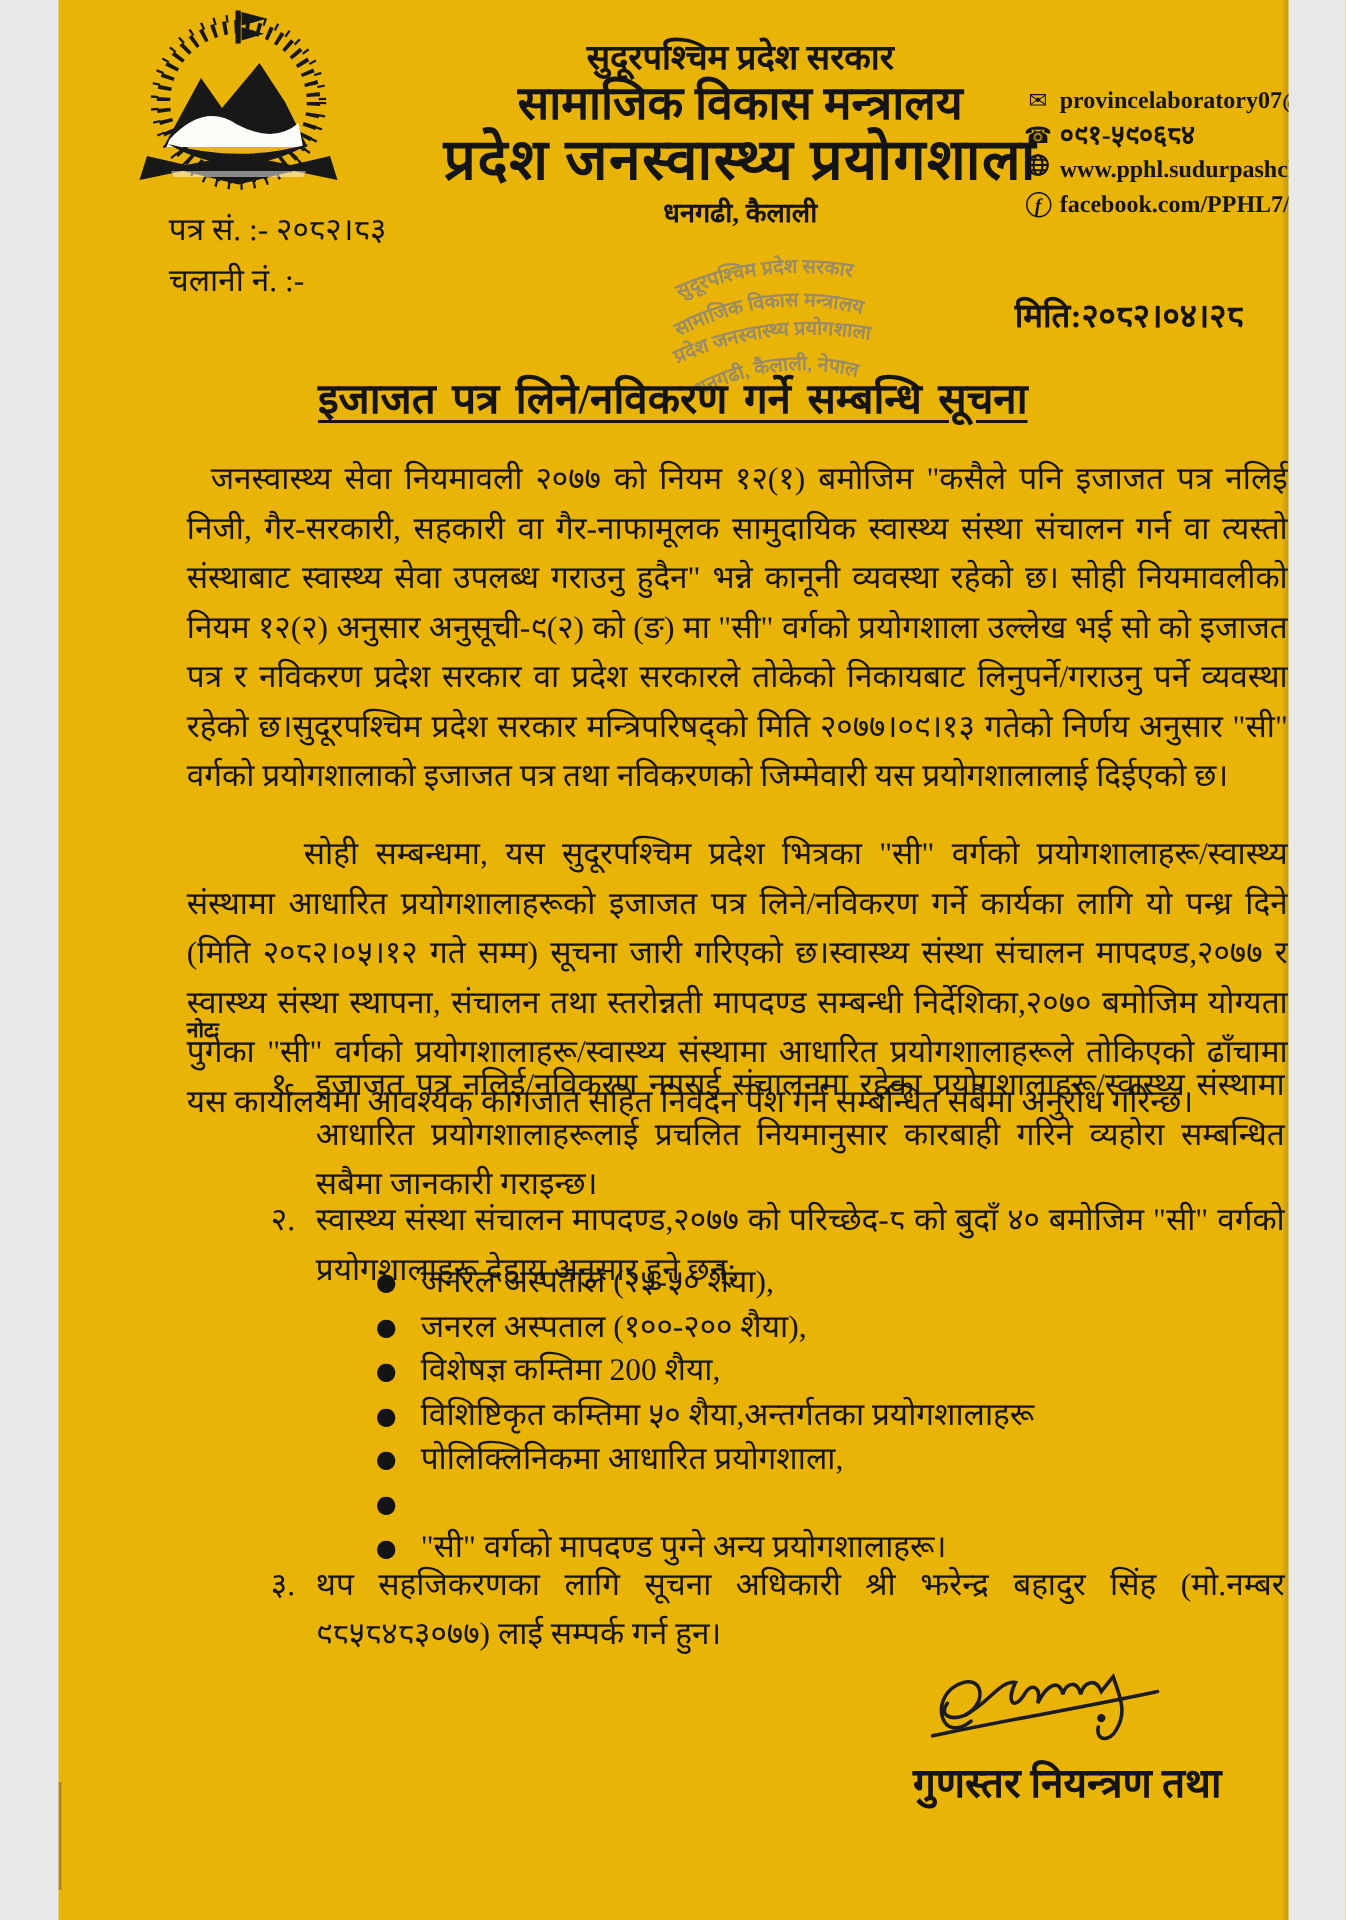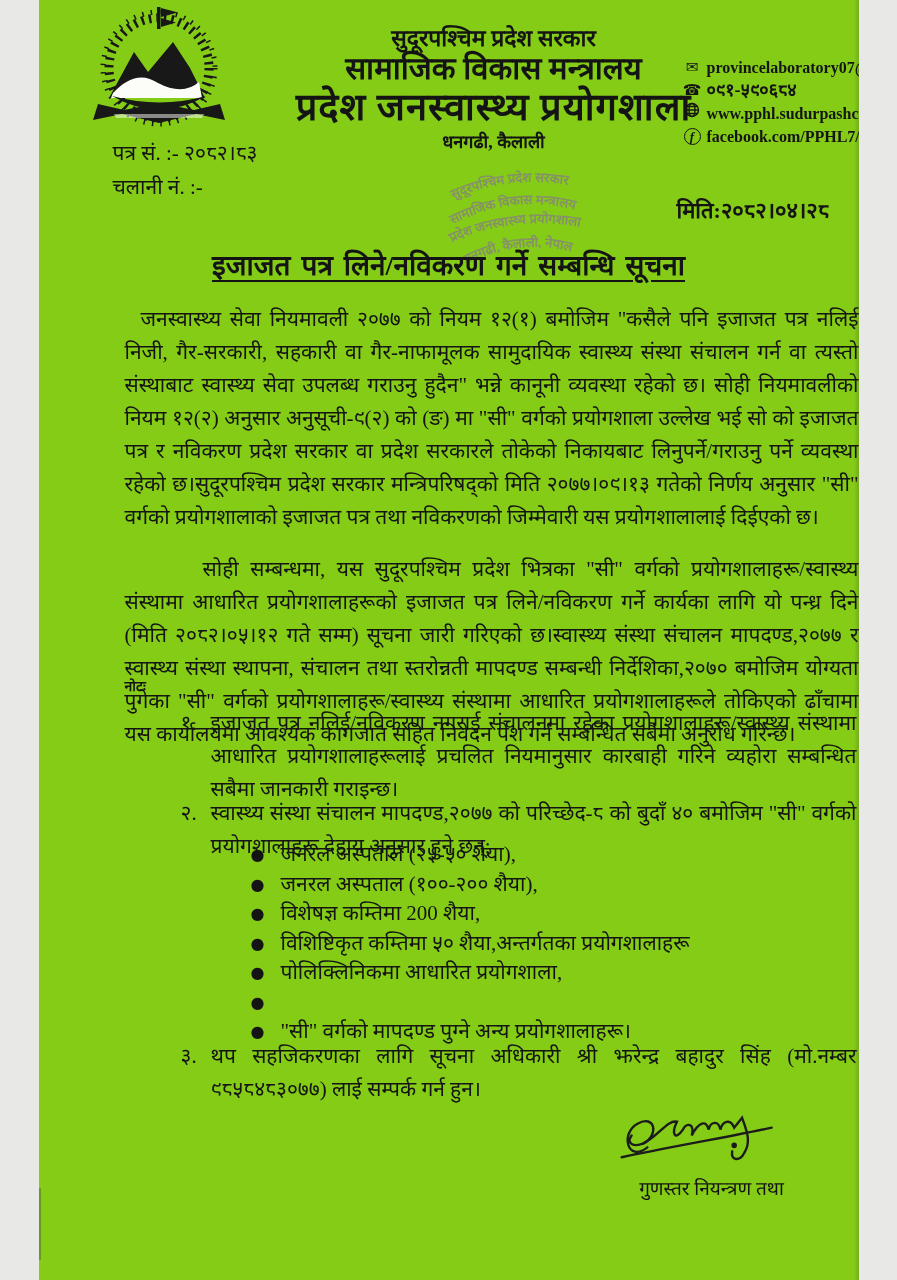--- a/index.html
+++ b/index.html
@@ -1,18 +1,18 @@
 <!DOCTYPE html>
 <html lang="ne"><head>
 <meta charset="utf-8">
 <style>
   html,body{margin:0;padding:0;background:#e8e8e6;}
   .page{
     position:relative;width:820px;height:1280px;margin:0 auto;
-    background:#84cc16;overflow:hidden;color:#141414;
+    background:#eab308;overflow:hidden;color:#141414;
     font-family:"Liberation Serif","DejaVu Serif",serif;
   }
   
   .logo{position:absolute;left:42px;top:6px;width:156px;height:128px;}
   .letterhead{position:absolute;left:205px;top:26px;width:500px;text-align:center;line-height:1.12;}
   .lh-gov{font-size:23px;font-weight:700;}
   .lh-ministry{font-size:31px;font-weight:700;}
   .lh-office{font-size:38px;font-weight:700;letter-spacing:1px;}
   .lh-location{font-size:18px;font-weight:700;margin-top:3px;}
   
@@ -42,21 +42,21 @@
   .ni-2{top:797px;}
   .ni-3{top:1040px;}
   .note-num{flex:none;width:30px;}
   .note-text{flex:1;text-align:justify;}
   .bullets{position:absolute;left:212px;top:840px;width:600px;margin:0;padding:0;list-style:none;}
   .bullets li{display:flex;gap:16px;font-size:21px;line-height:29.5px;}
   .bullet-dot{flex:none;font-family:"DejaVu Sans",sans-serif;font-size:16px;}
   
   .sig-block{position:absolute;left:548px;top:1100px;width:250px;text-align:center;}
   .sig-svg{width:215px;height:74px;display:block;margin:0 auto;}
-  .sig-line{font-size:19px;line-height:30px;}
+  .sig-line{font-size:27px;line-height:30px;font-weight:bold;}
   .sig-line2{margin-top:8px;}
   
   .edge-right{position:absolute;right:0;top:0;width:5px;height:100%;
     background:linear-gradient(to left,rgba(60,60,55,.22),rgba(60,60,55,0));}
   .edge-left-mark{position:absolute;left:0;top:1188px;width:2px;height:72px;background:rgba(40,40,40,.3);}
 </style>
 </head>
 <body>
 
 <div class="page">

